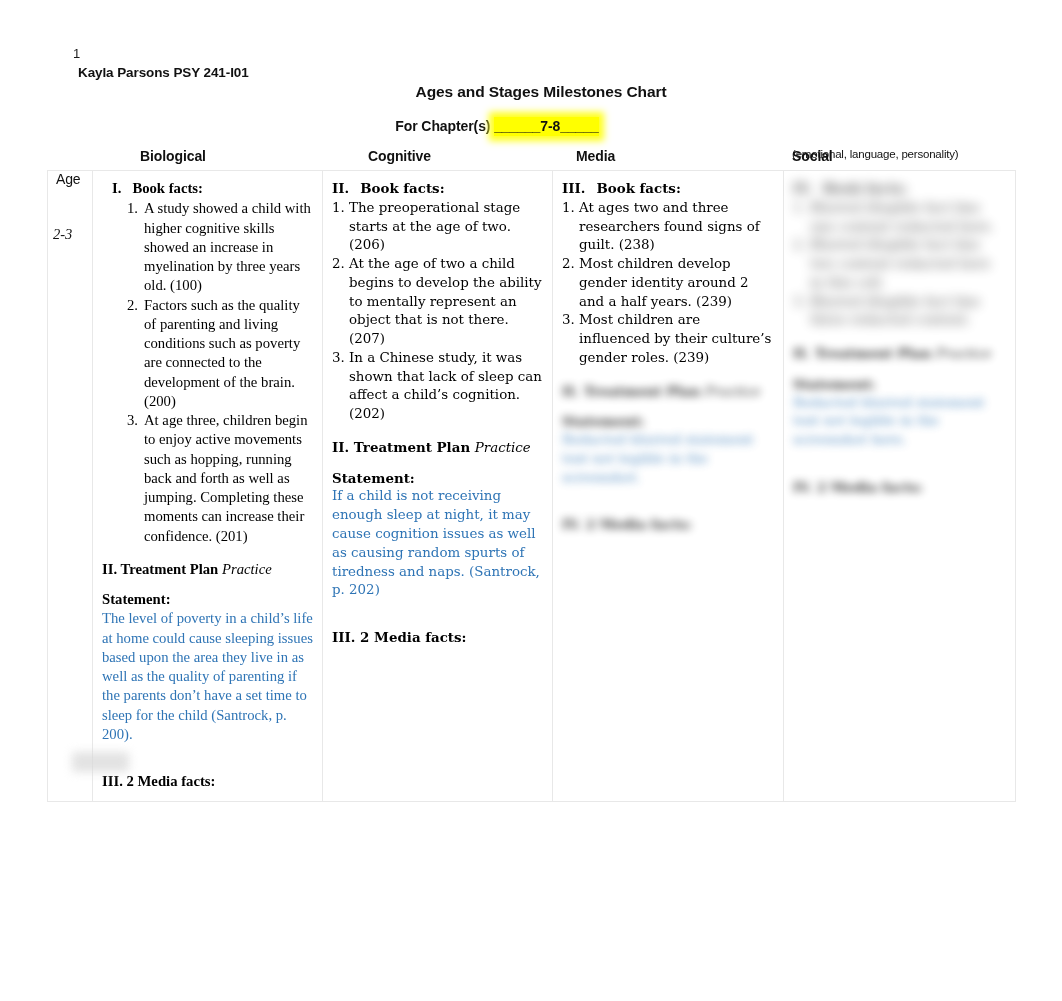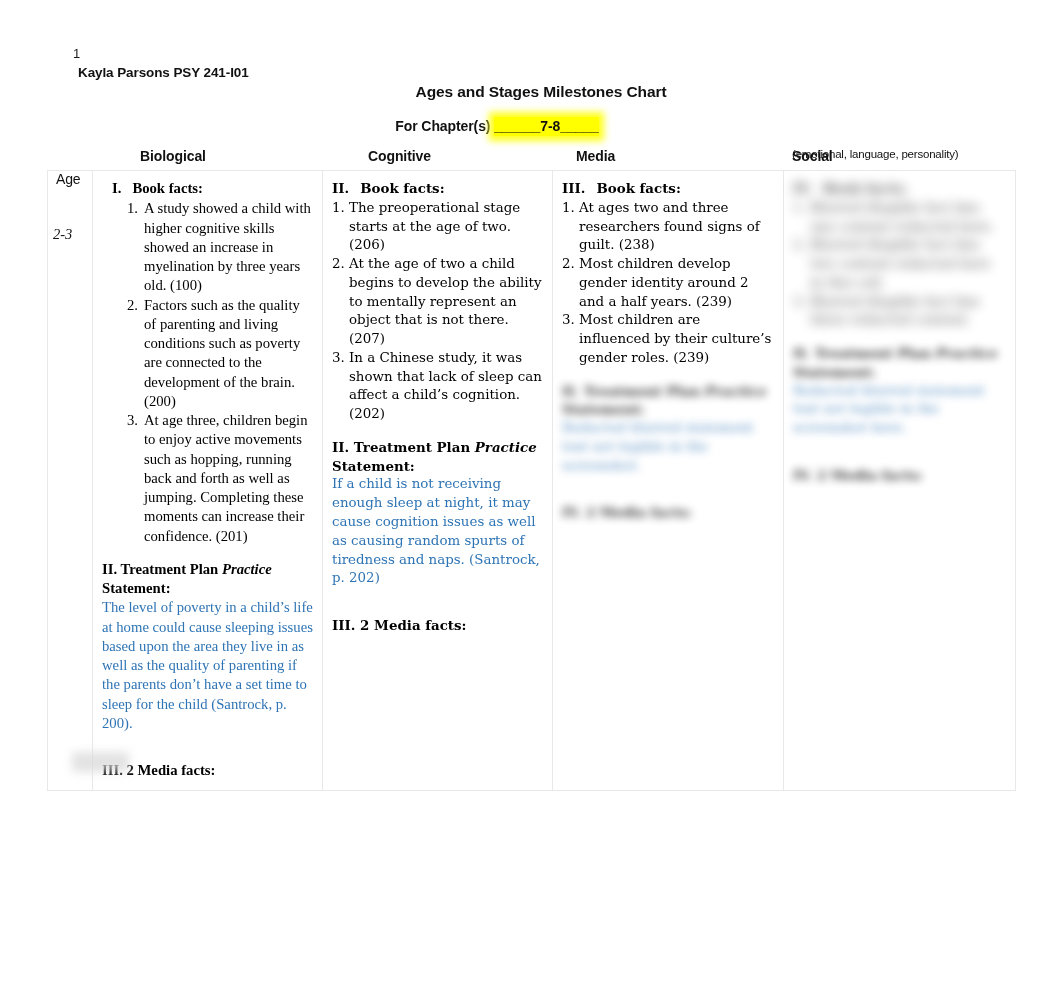--- a/index.html
+++ b/index.html
@@ -177,23 +177,23 @@
   
   .indent-c1 { padding-left: 25px; }
   .indent-c1 .rn-head { margin-left: -15px; }
 
   .section-head {
     font-weight: 700;
     margin-top: 14px;
   }
   .section-head .practice {
     font-style: italic;
-    font-weight: 700;
-  }
-  .statement-word { font-weight: 700; display: block; }
+    font-weight: 400;
+  }
+  .statement-word { font-weight: 700; display: block; margin-top: 11px; }
 
   .blue-text {
     color: #2e74b5;
     display: block;
   }
 
   .media-head {
     font-weight: 700;
     margin-top: 28px;
   }

